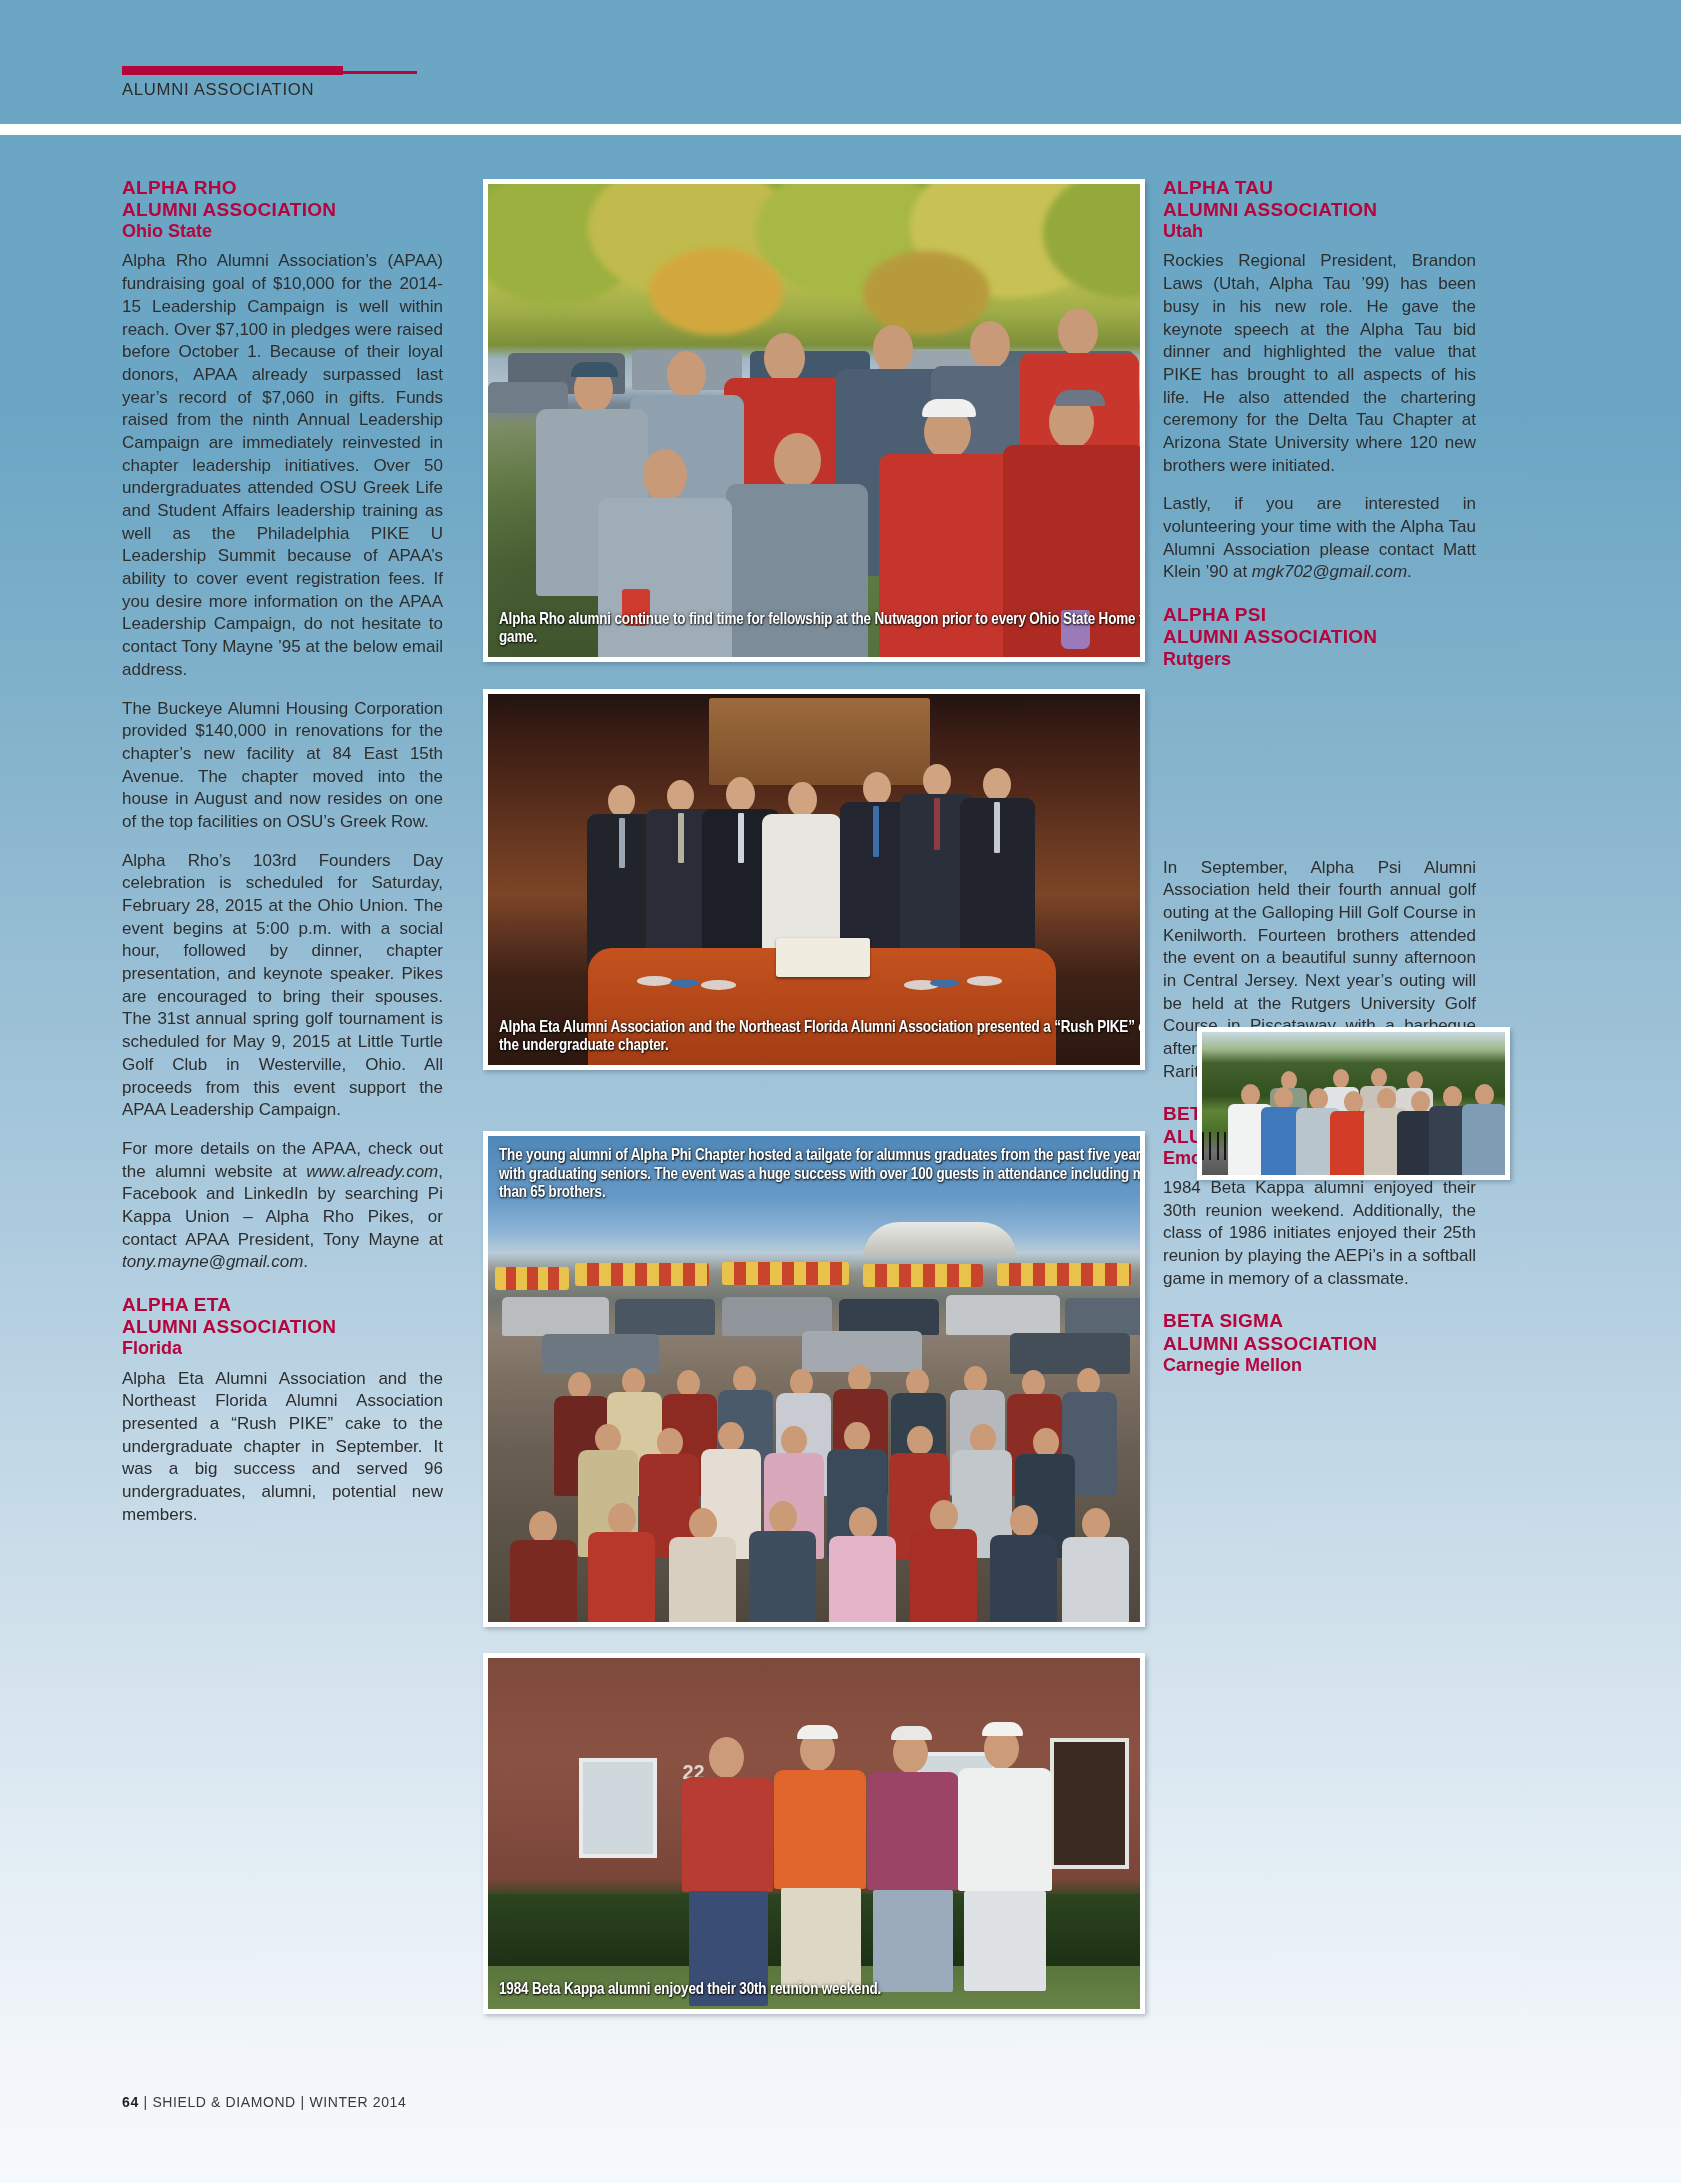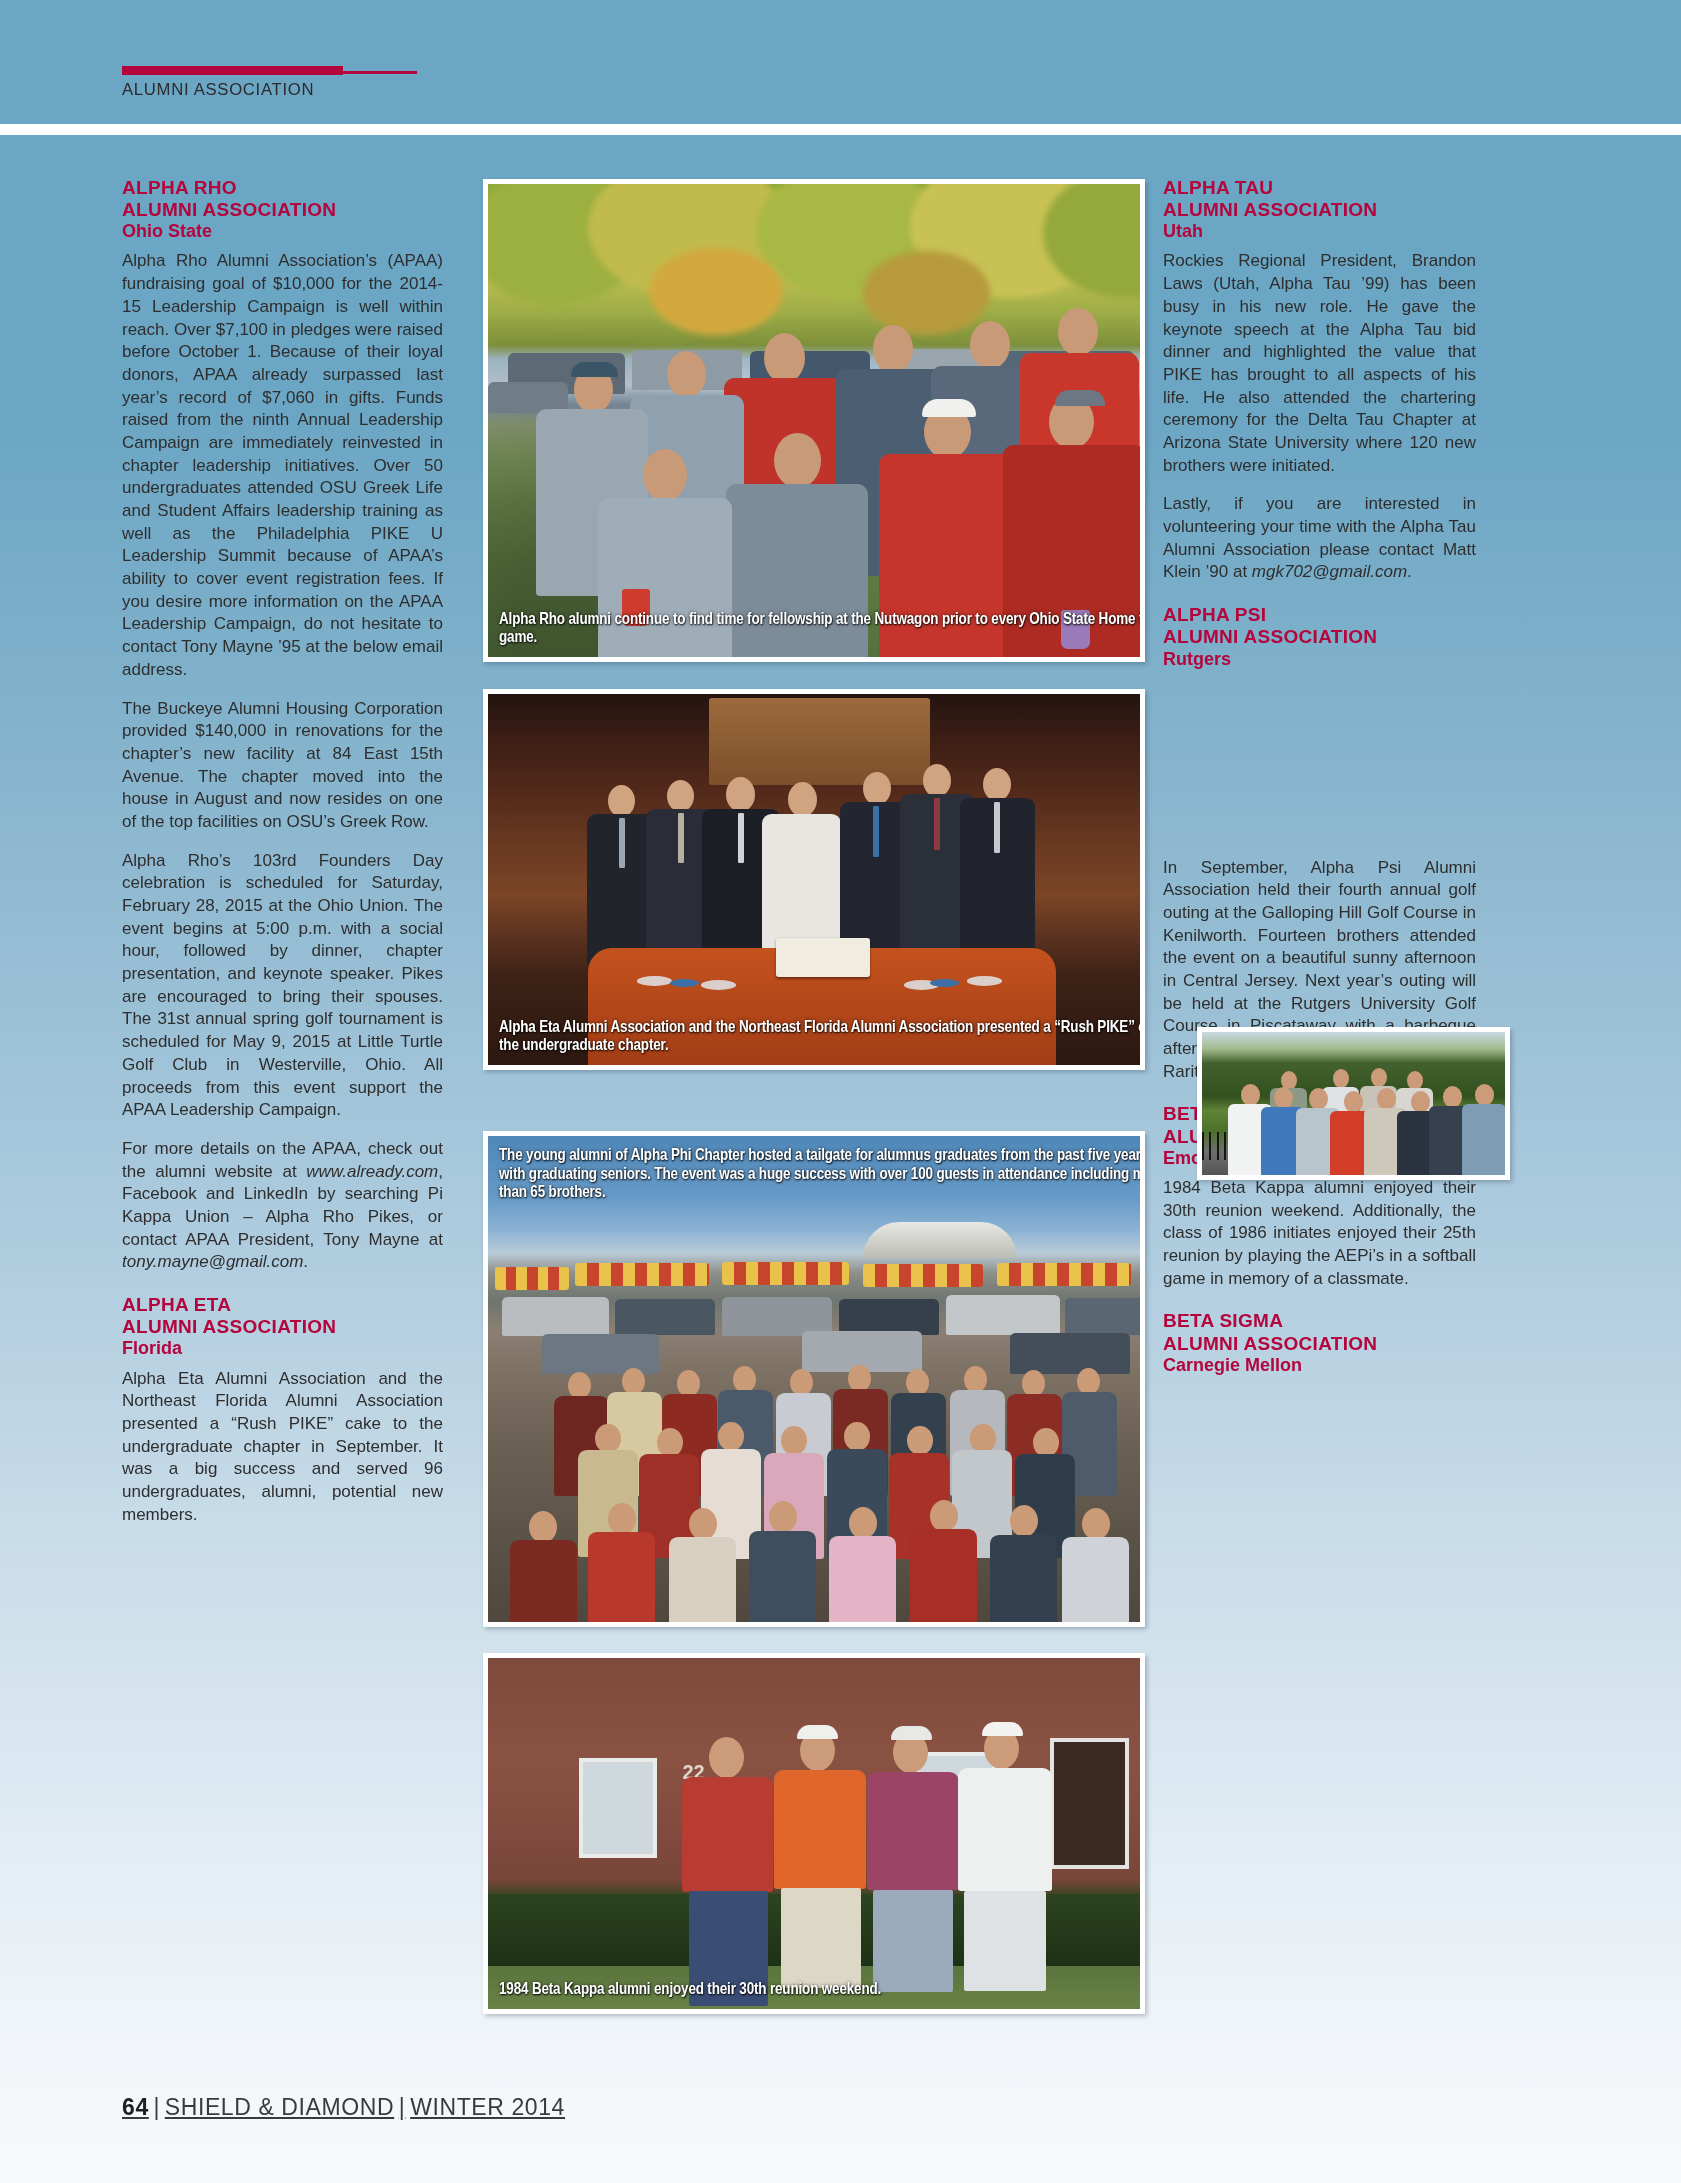--- a/index.html
+++ b/index.html
@@ -218,25 +218,24 @@
   #ph5 .hedge { position:absolute; left:0; right:0; top:236px; height:72px;
     background:linear-gradient(to bottom,#2c4420,#1d3115); }
   #ph5 .head { position:absolute; border-radius:50%; background:#cc9b79; }
   #ph5 .torso { position:absolute; border-radius:9.4px 9.4px 2.7px 2.7px; }
   #ph5 .legs { position:absolute; border-radius:2px; }
 
   
   .footer {
     position:absolute;
     left:122px; top:2094px;
-    font-size:23px;
+    font-size:14px;
     color:#3a3a3a;
     letter-spacing:0.6px;
     font-weight:300;
-    text-decoration:underline;
   }
   .footer b { font-weight:bold; color:#1f1f1f; }
   .footer .sep { padding:0 4.7px; font-weight:300; }
 </style>
 </head>
 <body>
 
 <div class="page"></div>
 
 <div class="header-band">

